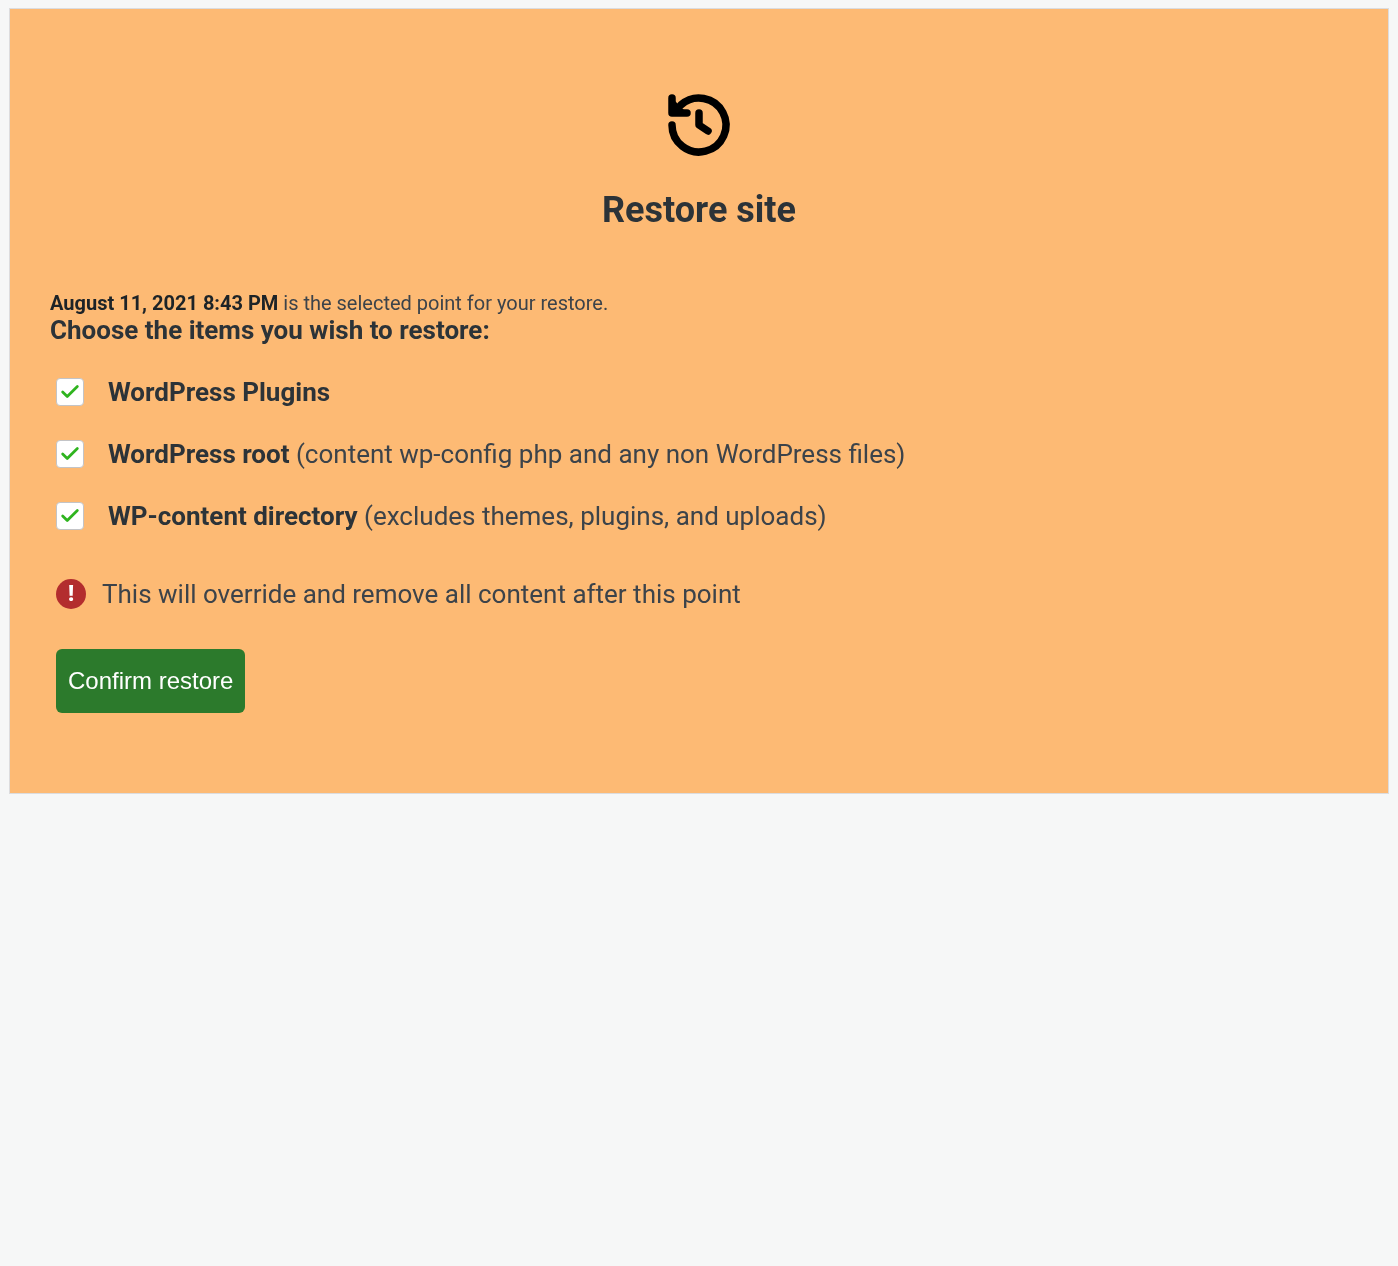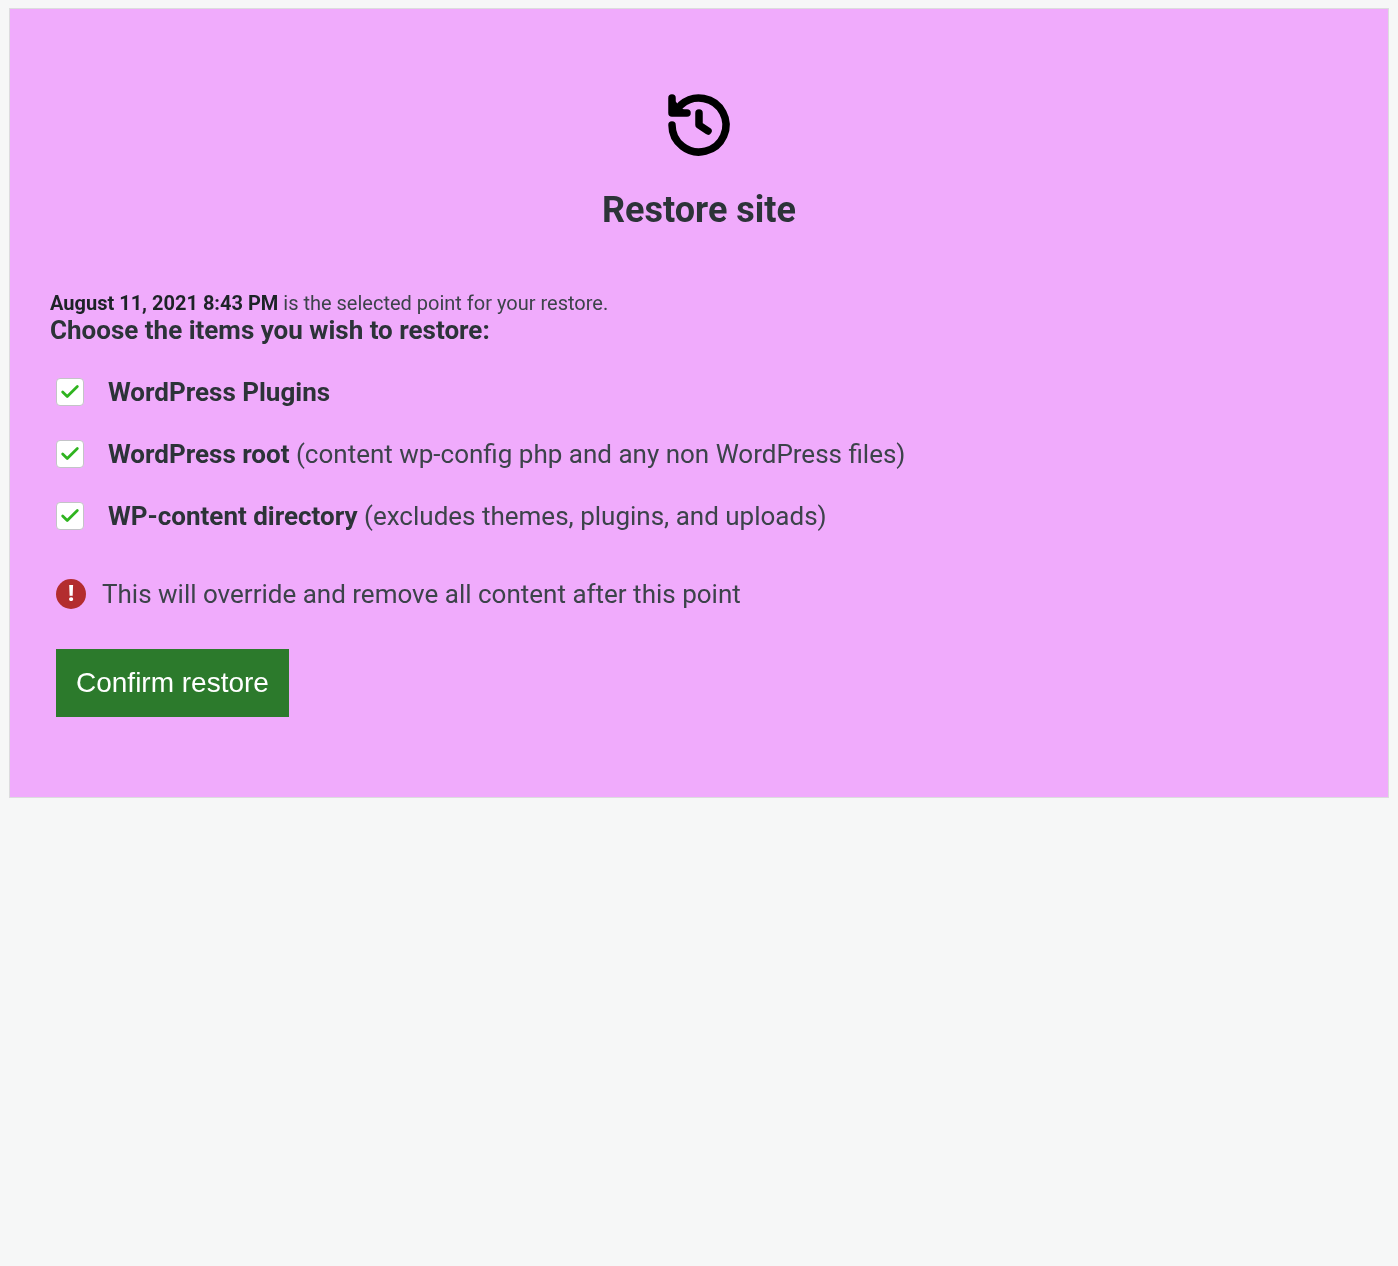--- a/index.html
+++ b/index.html
@@ -3,21 +3,21 @@
   <meta charset="utf-8">
   <style>
     * { box-sizing: border-box; margin: 0; padding: 0; }
     body {
       font-family: -apple-system, BlinkMacSystemFont, "Segoe UI", Roboto, Helvetica, Arial, sans-serif;
       background: #f6f7f7;
       padding: 8px;
       color: #2c3338;
     }
     .card {
-      background: #f0abfc;
+      background: #fdba74;
       border: 1px solid #dcdcde;
       padding: 40px;
       max-width: 1380px;
       margin: 0 auto;
     }
     .header {
       text-align: center;
       margin-top: 40px;
       margin-bottom: 60px;
     }
@@ -82,23 +82,23 @@
       flex-shrink: 0;
       color: #fff;
       font-weight: 900;
       font-size: 22px;
       line-height: 1;
     }
     .confirm-btn {
       background: #2c7a2c;
       color: #fff;
       border: none;
-      border-radius: 0;
-      padding: 18px 20px;
-      font-size: 28px;
+      border-radius: 6px;
+      padding: 18px 12px;
+      font-size: 24px;
       font-weight: 500;
       cursor: pointer;
       margin-left: 6px;
       margin-bottom: 40px;
     }
   </style>
 </head>
 <body>
 
 <div class="card">

